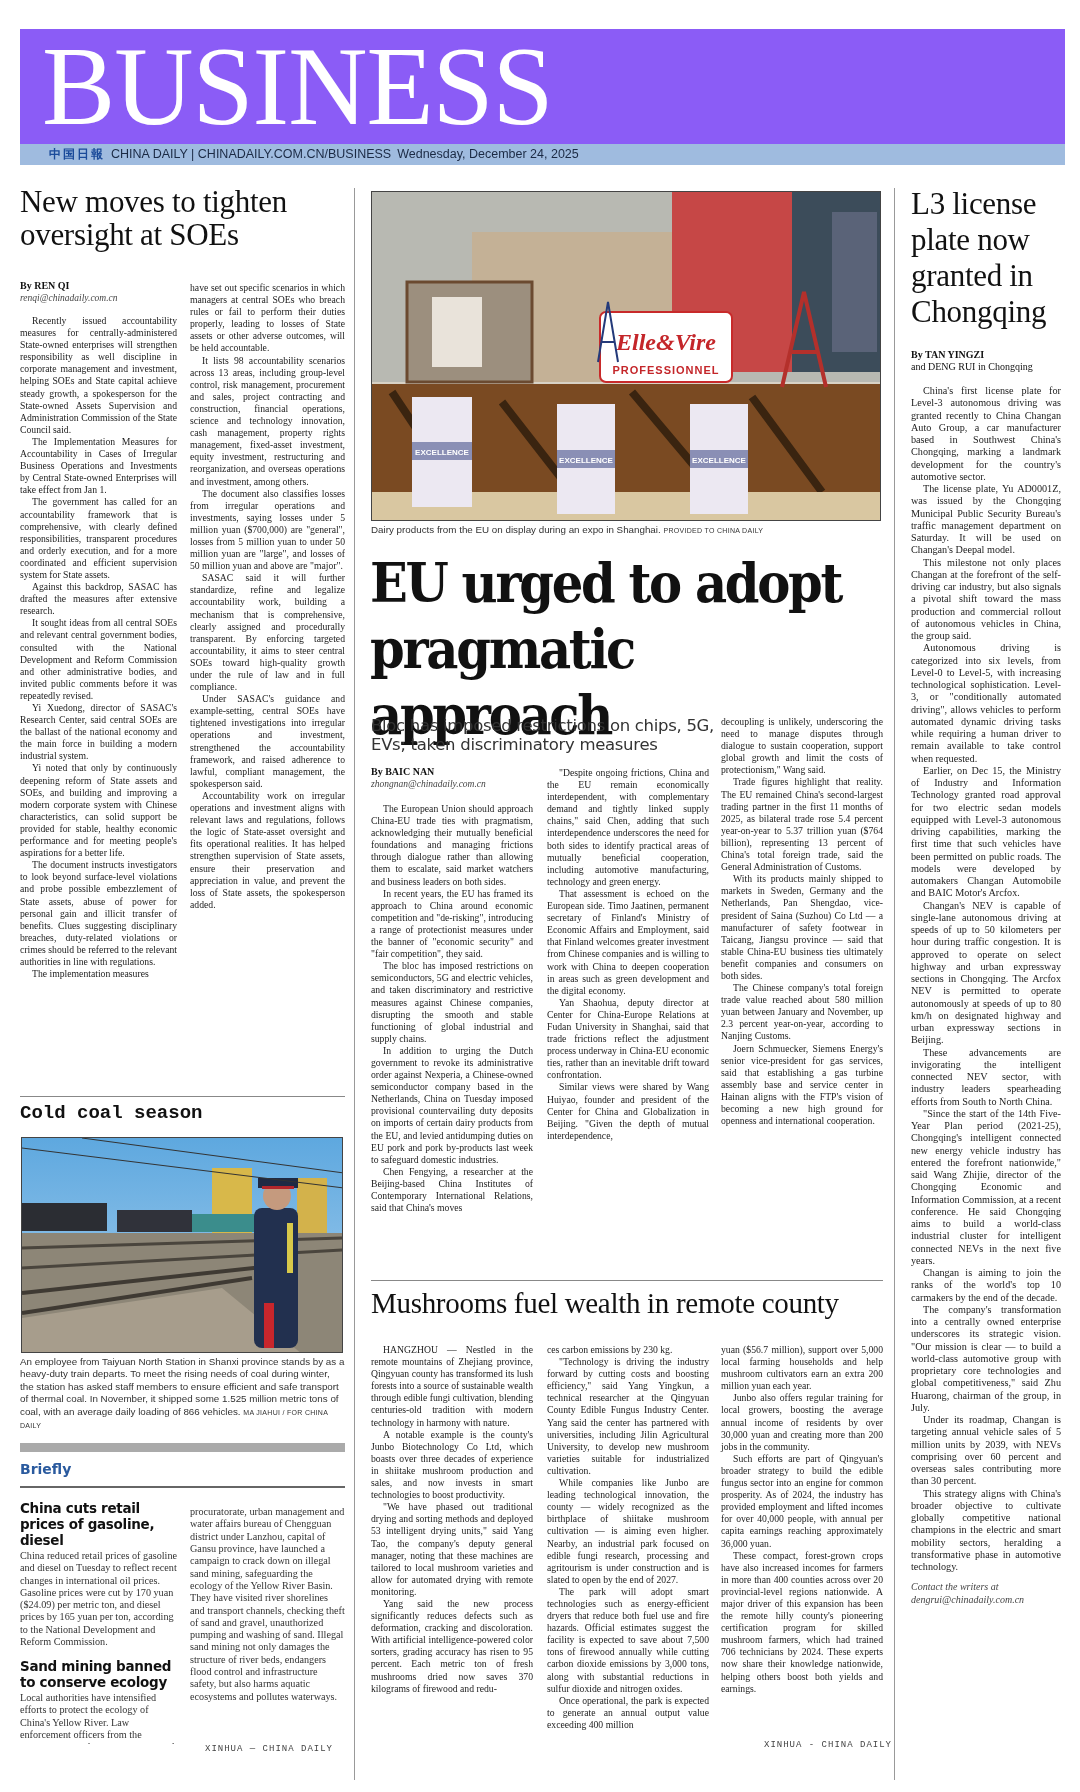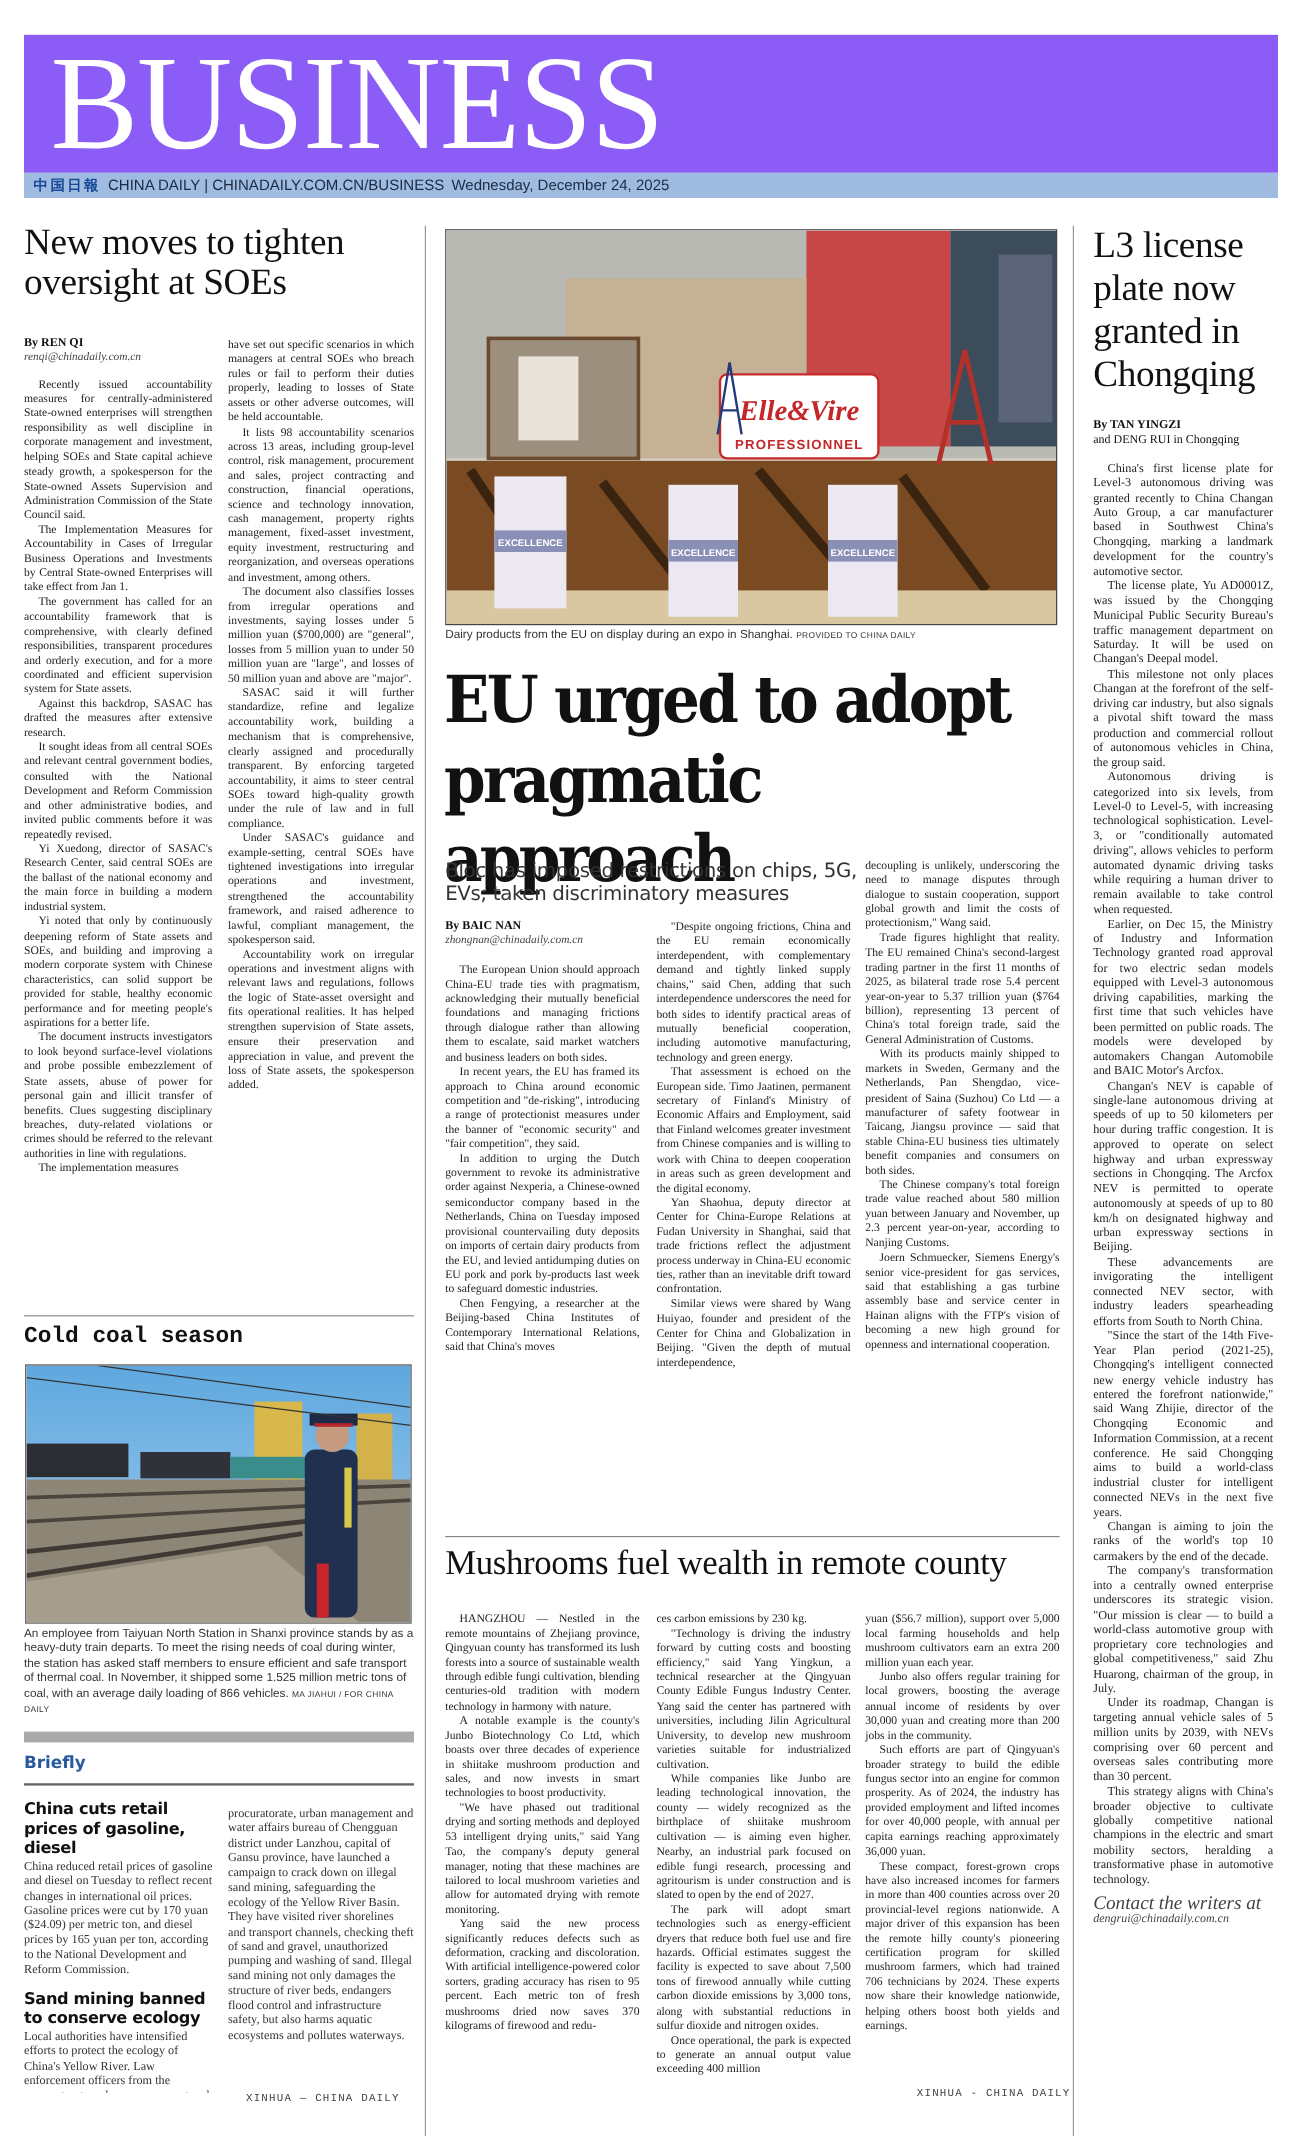--- a/index.html
+++ b/index.html
@@ -1,20 +1,20 @@
 <!DOCTYPE html>
 <html><head>
 <meta charset="utf-8">
 <style>
 *{box-sizing:border-box;margin:0;padding:0}
 html,body{width:1080px;height:1792px;background:#fff;overflow:hidden}
 body{position:relative;font-family:"DejaVu Serif","Liberation Serif",serif;color:#222}
 .mast{position:absolute;left:20px;top:29px;width:1045px;height:115px;background:#8b5cf6}
 .mast-title{position:absolute;left:22px;top:-2px;font-family:"Liberation Serif",serif;font-size:112px;color:#fff;letter-spacing:-1px;transform:scaleX(0.98);transform-origin:left;line-height:118px}
-.mast-strip{position:absolute;left:20px;top:144px;width:1045px;height:21px;background:#9fbbdf;font-family:"Liberation Sans",sans-serif;font-size:12.5px;color:#1b2a44;line-height:21px;padding-left:8px;white-space:nowrap}
+.mast-strip{position:absolute;left:20px;top:144px;width:1045px;height:21px;background:#9fbbdf;font-family:"Liberation Sans",sans-serif;font-size:12.5px;color:#1b2a44;line-height:21px;padding-left:29px;white-space:nowrap}
 .mast-strip .cn{font-family:"DejaVu Sans",sans-serif;color:#1a4a9a;font-weight:bold;font-size:12px;margin-right:6px;letter-spacing:2px}
 .mast-strip .date{margin-left:6px}
 .vrule{position:absolute;width:1px;background:#999}
 .hrule{position:absolute;height:1px;background:#888}
 .hl{font-family:"Liberation Serif",serif;color:#111;line-height:1.05}
 .byline{font-family:"Liberation Serif",serif;font-size:10px;font-weight:bold;color:#111}
 .email{font-family:"Liberation Serif",serif;font-size:9.5px;font-style:italic;color:#444}
 .col{position:absolute;font-family:"Liberation Serif",serif;font-size:9.7px;line-height:12.1px;text-align:justify;color:#222;hyphens:auto}
 .col p{text-indent:12px}
 .credit{font-family:"Liberation Sans",sans-serif;font-size:7px;color:#333;letter-spacing:.3px}
@@ -163,20 +163,21 @@
   <div class="hl" style="position:absolute;left:370px;top:550px;width:520px;font-family:'DejaVu Serif',serif;font-weight:bold;font-size:54px;line-height:66px;letter-spacing:-2.5px;transform:scaleX(0.92);transform-origin:left">
     <div>EU urged to adopt</div>
     <div>pragmatic approach</div>
   </div>
   <div style="position:absolute;left:371px;top:716px;width:350px;font-family:'DejaVu Sans',sans-serif;font-size:16.5px;line-height:19px;color:#333;letter-spacing:-0.3px">Bloc has imposed restrictions on chips, 5G, EVs; taken discriminatory measures</div>
   <div class="byline" style="position:absolute;left:371px;top:766px">By BAIC NAN</div>
   <div class="email" style="position:absolute;left:371px;top:779px">zhongnan@chinadaily.com.cn</div>
   <div class="col" style="left:371px;top:803px;width:162px">
     <p>The European Union should approach China-EU trade ties with pragmatism, acknowledging their mutually beneficial foundations and managing frictions through dialogue rather than allowing them to escalate, said market watchers and business leaders on both sides.</p>
     <p>In recent years, the EU has framed its approach to China around economic competition and "de-risking", introducing a range of protectionist measures under the banner of "economic security" and "fair competition", they said.</p>
+    <p>The bloc has imposed restrictions on semiconductors, 5G and electric vehicles, and taken discriminatory and restrictive measures against Chinese companies, disrupting the smooth and stable functioning of global industrial and supply chains.</p>
     <p>In addition to urging the Dutch government to revoke its administrative order against Nexperia, a Chinese-owned semiconductor company based in the Netherlands, China on Tuesday imposed provisional countervailing duty deposits on imports of certain dairy products from the EU, and levied antidumping duties on EU pork and pork by-products last week to safeguard domestic industries.</p>
     <p>Chen Fengying, a researcher at the Beijing-based China Institutes of Contemporary International Relations, said that China's moves</p>
   </div>
   <div class="col" style="left:547px;top:767px;width:162px">
     <p>"Despite ongoing frictions, China and the EU remain economically interdependent, with complementary demand and tightly linked supply chains," said Chen, adding that such interdependence underscores the need for both sides to identify practical areas of mutually beneficial cooperation, including automotive manufacturing, technology and green energy.</p>
     <p>That assessment is echoed on the European side. Timo Jaatinen, permanent secretary of Finland's Ministry of Economic Affairs and Employment, said that Finland welcomes greater investment from Chinese companies and is willing to work with China to deepen cooperation in areas such as green development and the digital economy.</p>
     <p>Yan Shaohua, deputy director at Center for China-Europe Relations at Fudan University in Shanghai, said that trade frictions reflect the adjustment process underway in China-EU economic ties, rather than an inevitable drift toward confrontation.</p>
     <p>Similar views were shared by Wang Huiyao, founder and president of the Center for China and Globalization in Beijing. "Given the depth of mutual interdependence,</p>
   </div>
   <div class="col" style="left:721px;top:716px;width:162px">
@@ -226,16 +227,16 @@
     <p>Autonomous driving is categorized into six levels, from Level-0 to Level-5, with increasing technological sophistication. Level-3, or "conditionally automated driving", allows vehicles to perform automated dynamic driving tasks while requiring a human driver to remain available to take control when requested.</p>
     <p>Earlier, on Dec 15, the Ministry of Industry and Information Technology granted road approval for two electric sedan models equipped with Level-3 autonomous driving capabilities, marking the first time that such vehicles have been permitted on public roads. The models were developed by automakers Changan Automobile and BAIC Motor's Arcfox.</p>
     <p>Changan's NEV is capable of single-lane autonomous driving at speeds of up to 50 kilometers per hour during traffic congestion. It is approved to operate on select highway and urban expressway sections in Chongqing. The Arcfox NEV is permitted to operate autonomously at speeds of up to 80 km/h on designated highway and urban expressway sections in Beijing.</p>
     <p>These advancements are invigorating the intelligent connected NEV sector, with industry leaders spearheading efforts from South to North China.</p>
     <p>"Since the start of the 14th Five-Year Plan period (2021-25), Chongqing's intelligent connected new energy vehicle industry has entered the forefront nationwide," said Wang Zhijie, director of the Chongqing Economic and Information Commission, at a recent conference. He said Chongqing aims to build a world-class industrial cluster for intelligent connected NEVs in the next five years.</p>
     <p>Changan is aiming to join the ranks of the world's top 10 carmakers by the end of the decade.</p>
     <p>The company's transformation into a centrally owned enterprise underscores its strategic vision. "Our mission is clear — to build a world-class automotive group with proprietary core technologies and global competitiveness," said Zhu Huarong, chairman of the group, in July.</p>
     <p>Under its roadmap, Changan is targeting annual vehicle sales of 5 million units by 2039, with NEVs comprising over 60 percent and overseas sales contributing more than 30 percent.</p>
     <p>This strategy aligns with China's broader objective to cultivate globally competitive national champions in the electric and smart mobility sectors, heralding a transformative phase in automotive technology.</p>
     <div style="height:8px"></div>
-    <div class="email" style="font-size:16px">Contact the writers at</div>
+    <div class="email" style="font-size:10px">Contact the writers at</div>
     <div class="email" style="font-size:10px">dengrui@chinadaily.com.cn</div>
   </div>
 </div>
 
 </body></html>

